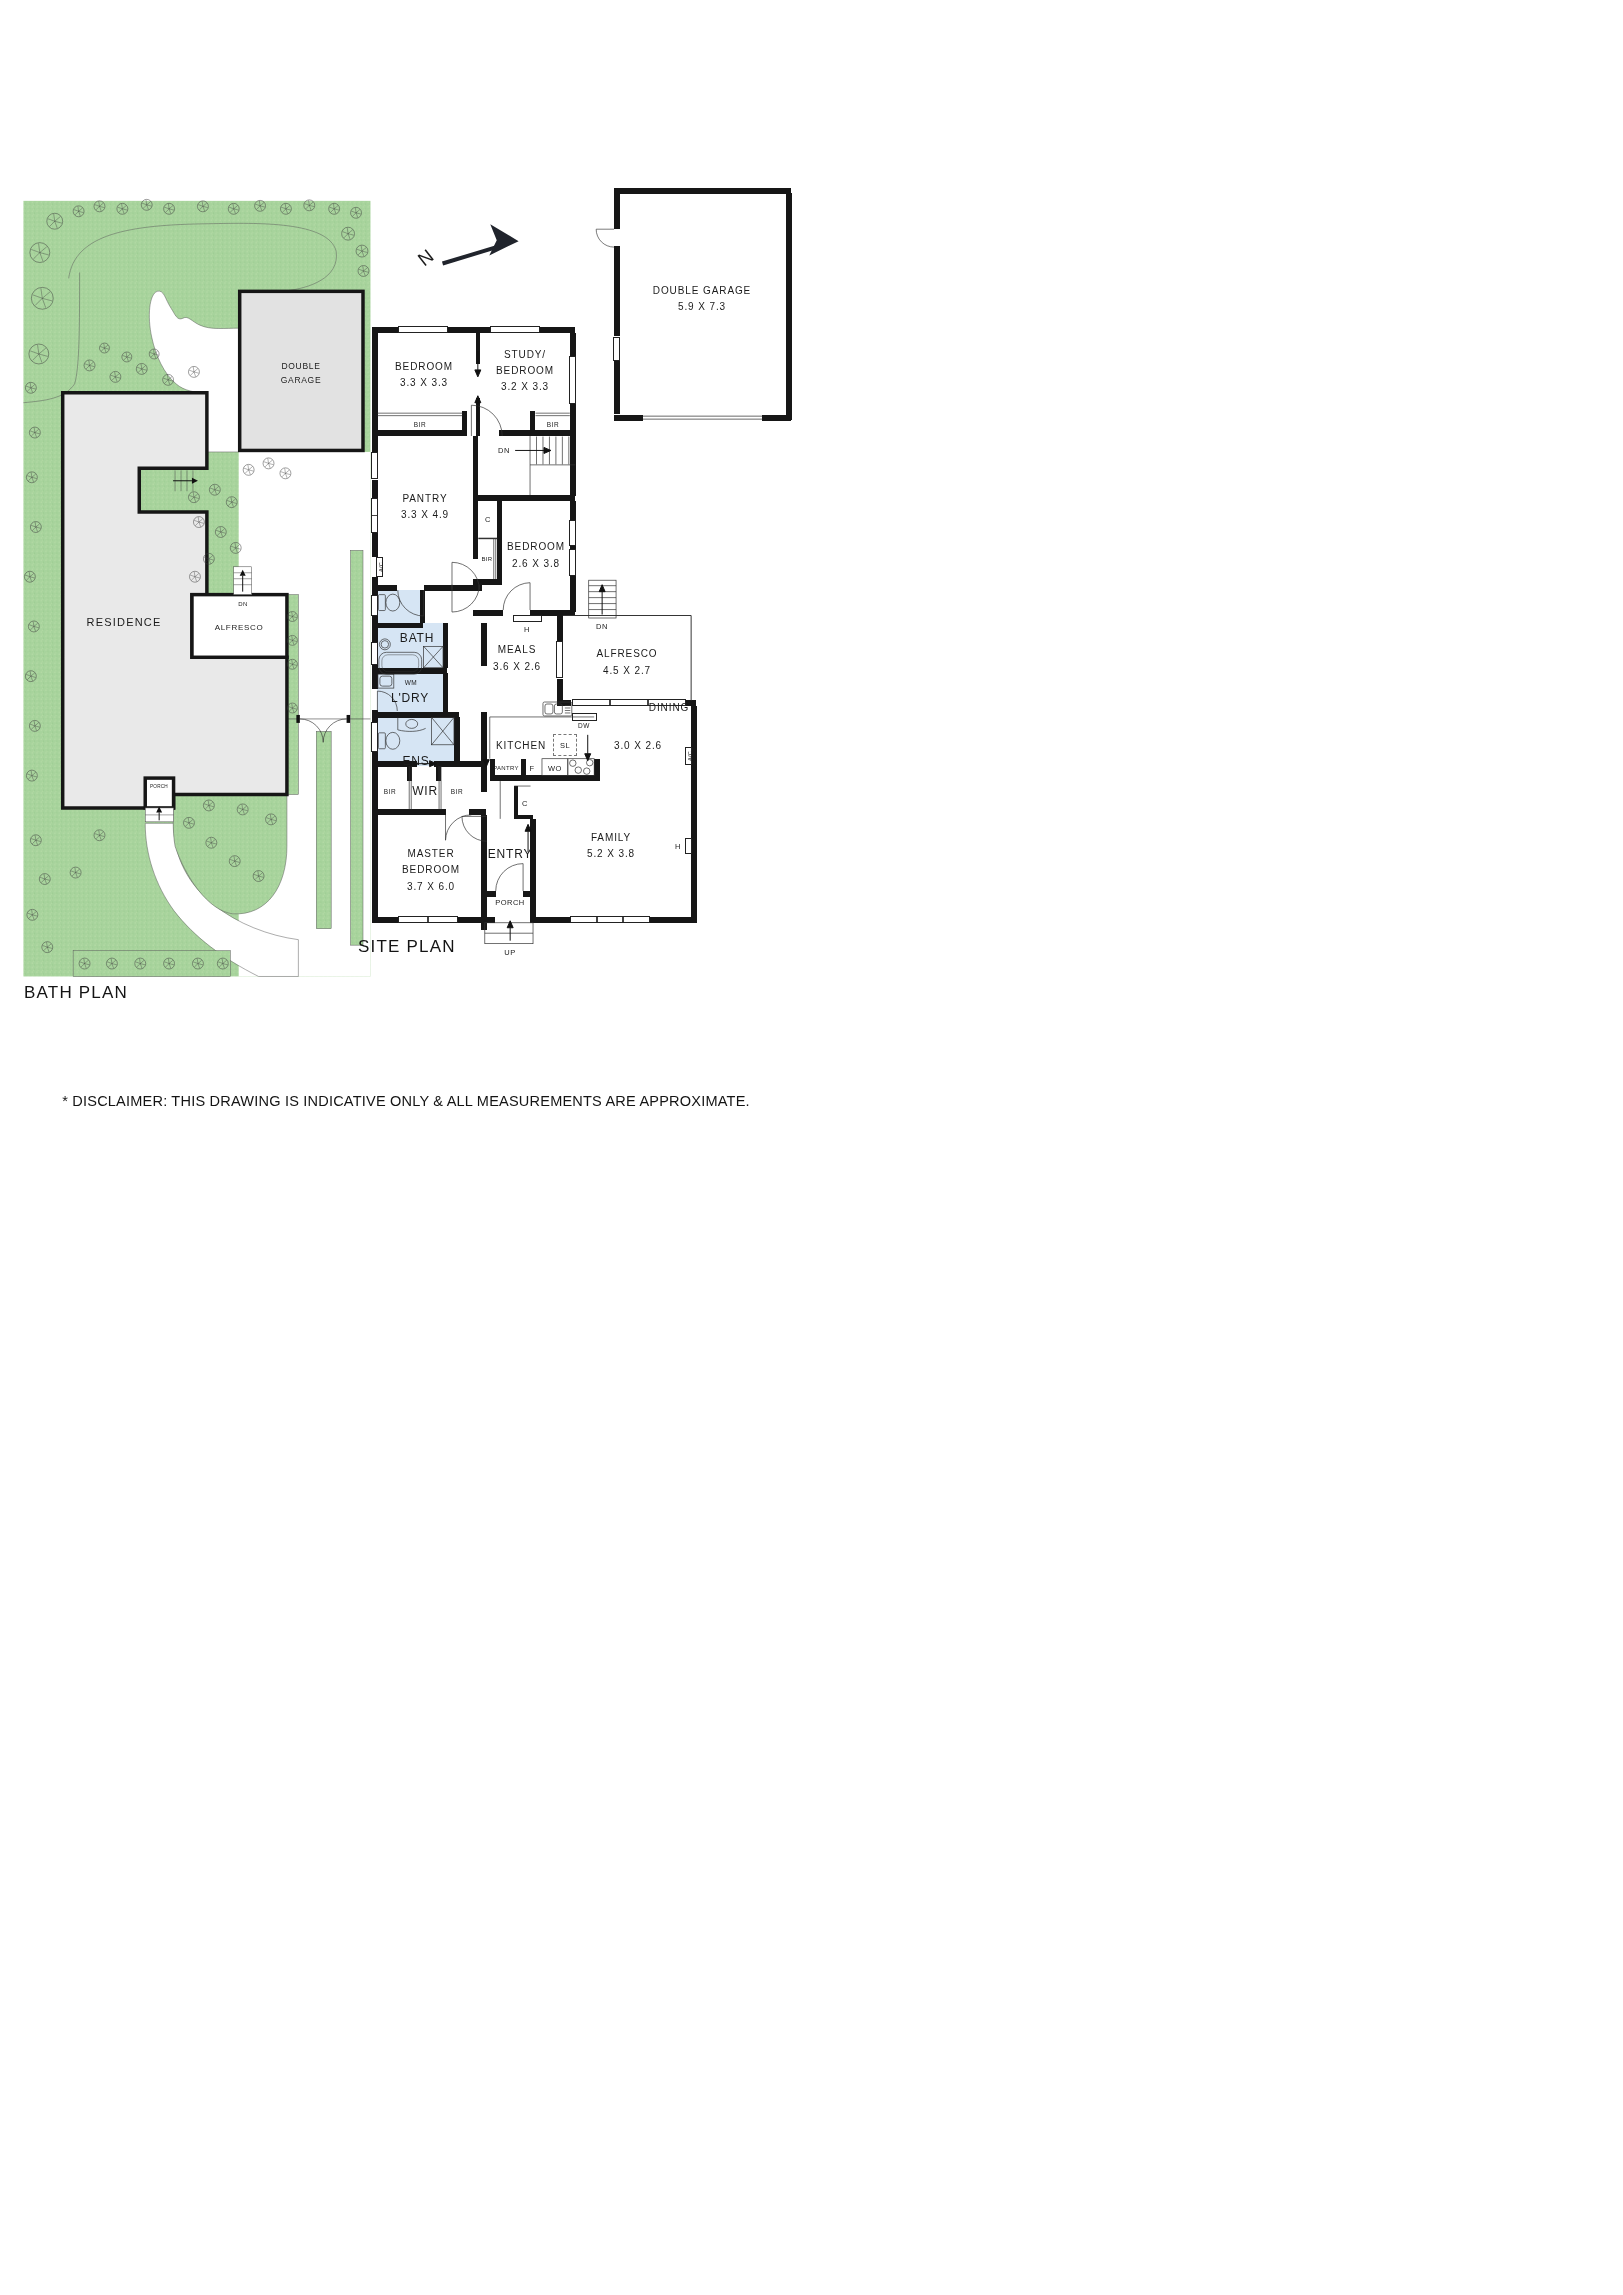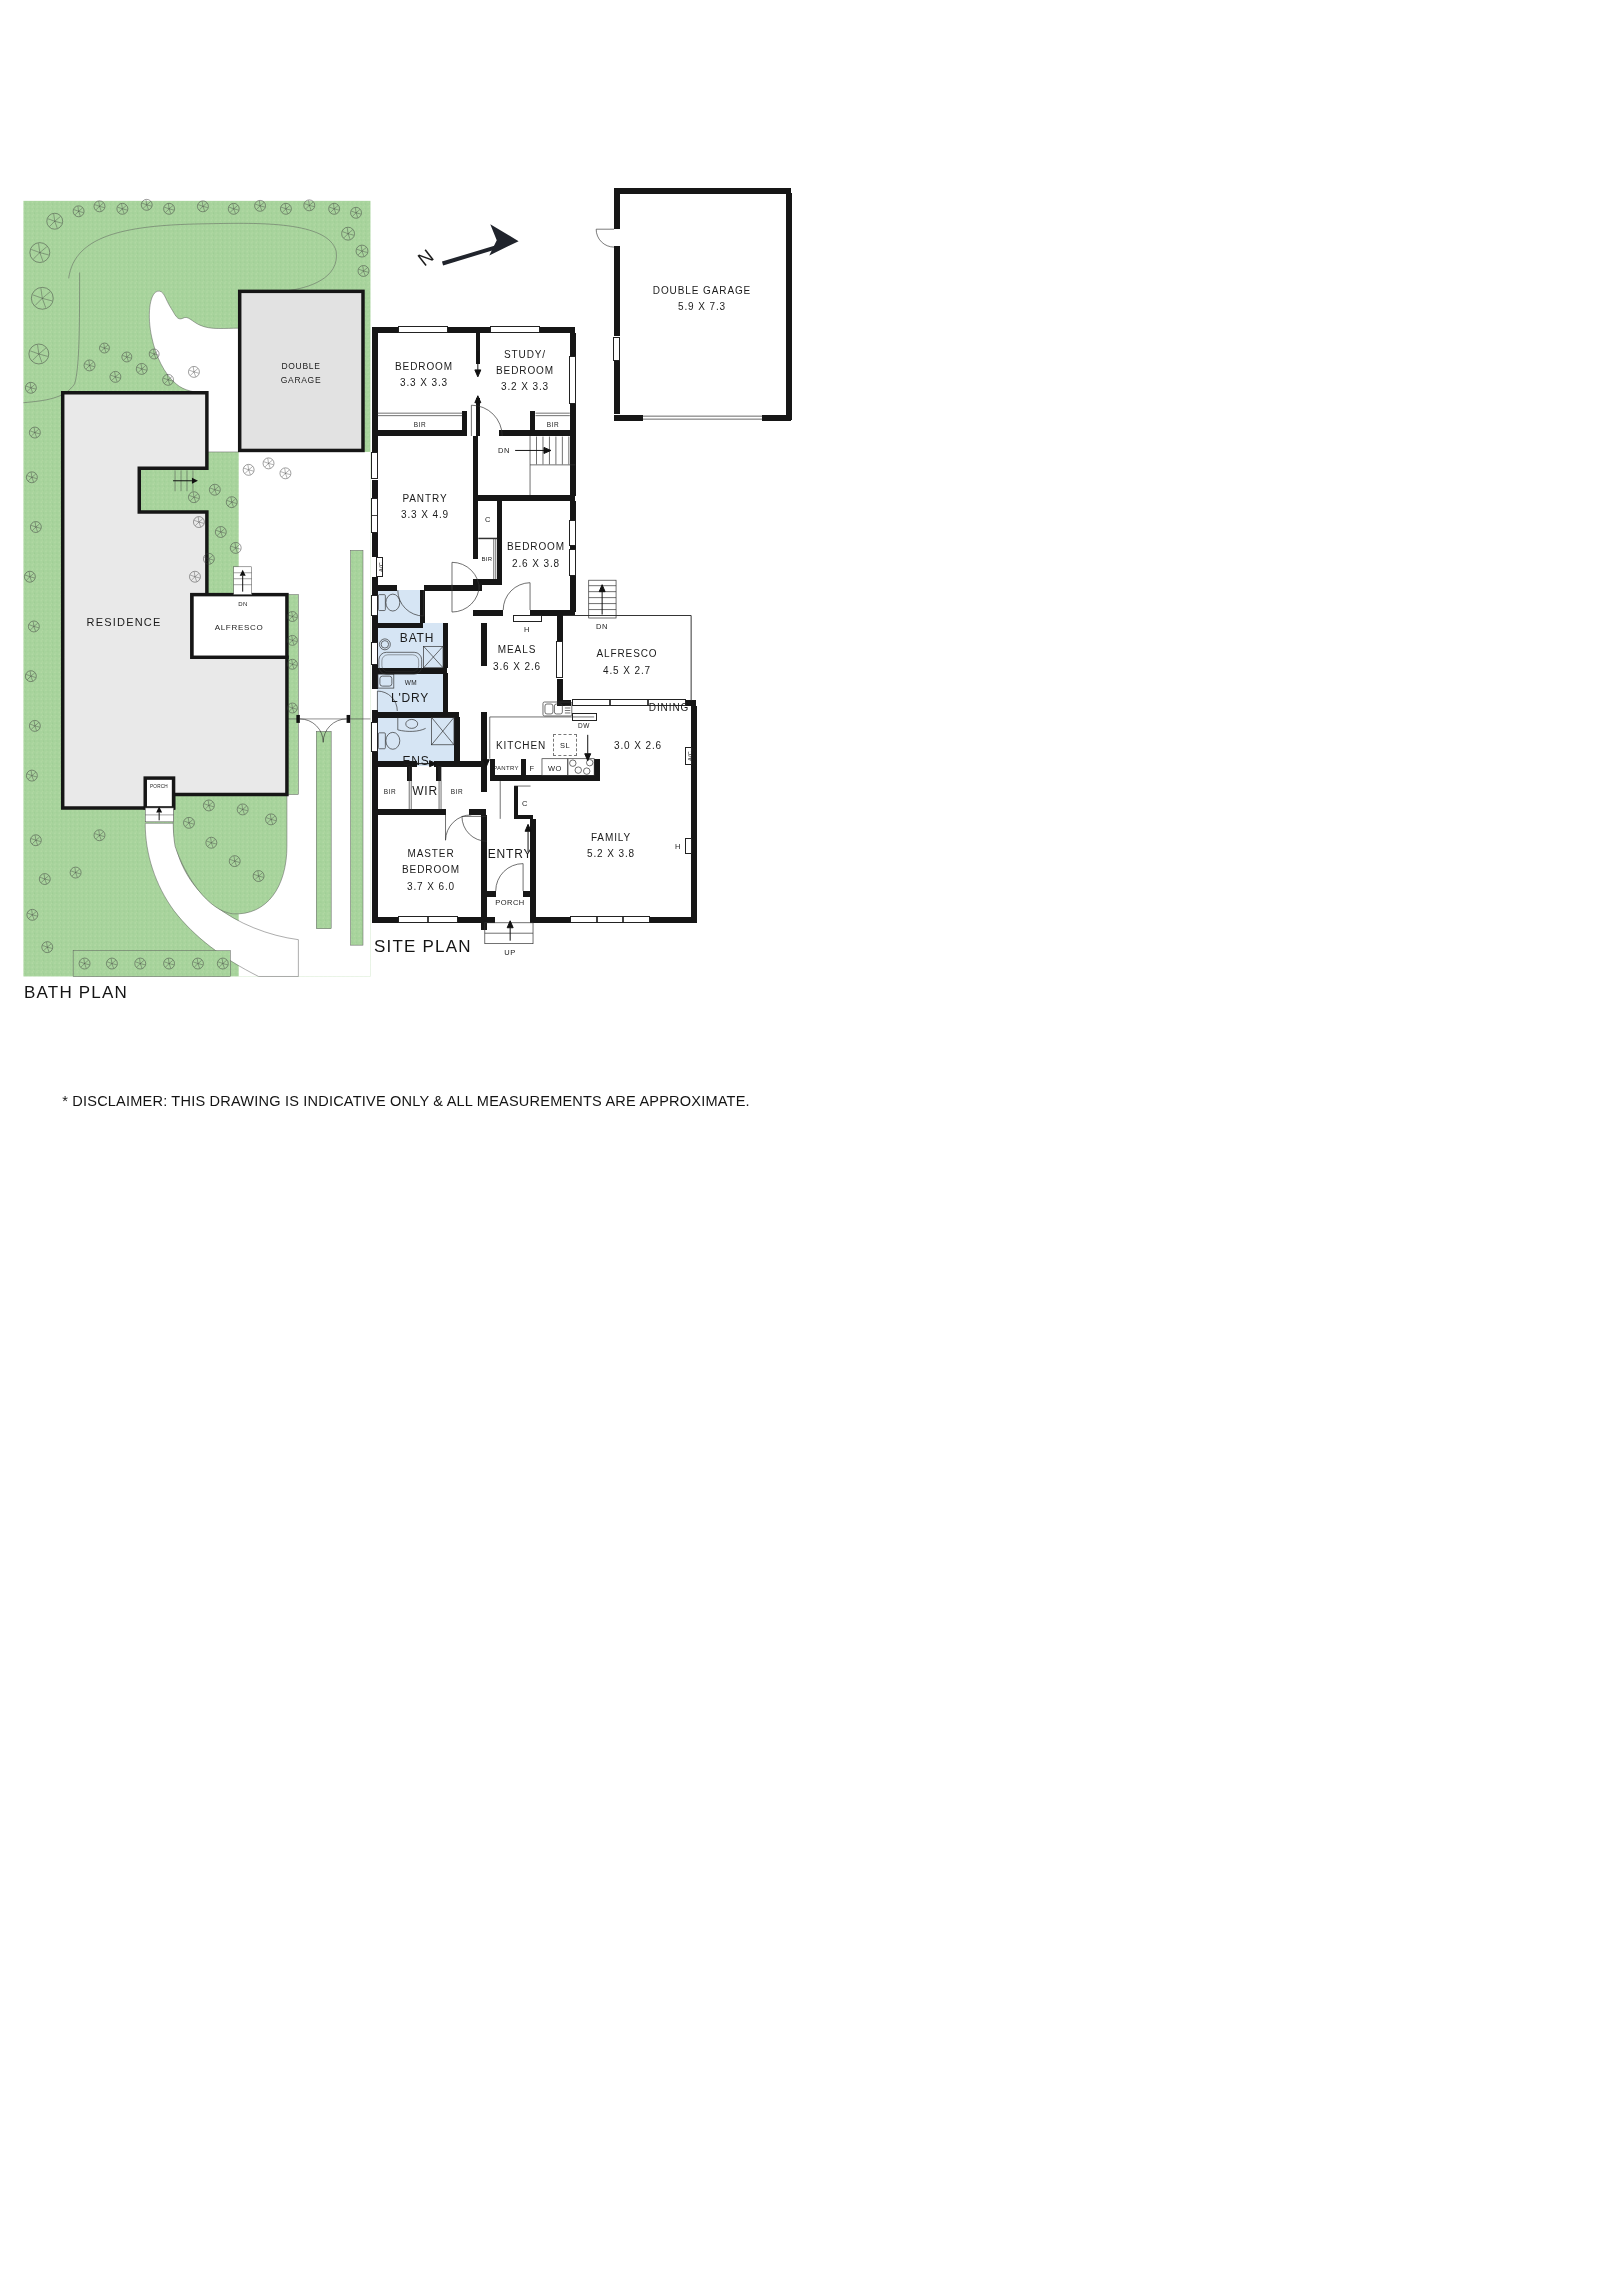--- a/index.html
+++ b/index.html
@@ -1003,17 +1003,17 @@
   <div class="lbl rm" style="left:611px;top:837px;">FAMILY</div>
   <div class="lbl rm" style="left:611px;top:853px;">5.2 X 3.8</div>
   <div class="lbl med" style="left:678px;top:846px;">H</div>
   <div class="lbl rm" style="left:431px;top:853px;">MASTER</div>
   <div class="lbl rm" style="left:431px;top:869px;">BEDROOM</div>
   <div class="lbl rm" style="left:431px;top:886px;">3.7 X 6.0</div>
   <div class="lbl rm2" style="left:510px;top:854px;">ENTRY</div>
   <div class="lbl med" style="left:510px;top:902px;">PORCH</div>
   <div class="lbl med" style="left:510px;top:952px;">UP</div>
 
-  <div class="title" style="left:374px;top:937px;">SITE PLAN</div>
+  <div class="title" style="left:358px;top:937px;">SITE PLAN</div>
   <div class="title" style="left:24px;top:983px;">BATH PLAN</div>
   <div class="disclaimer" style="top:1092px;">* DISCLAIMER: THIS DRAWING IS INDICATIVE ONLY &amp; ALL MEASUREMENTS ARE APPROXIMATE.</div>
 </div>
 
 
 </body></html>

